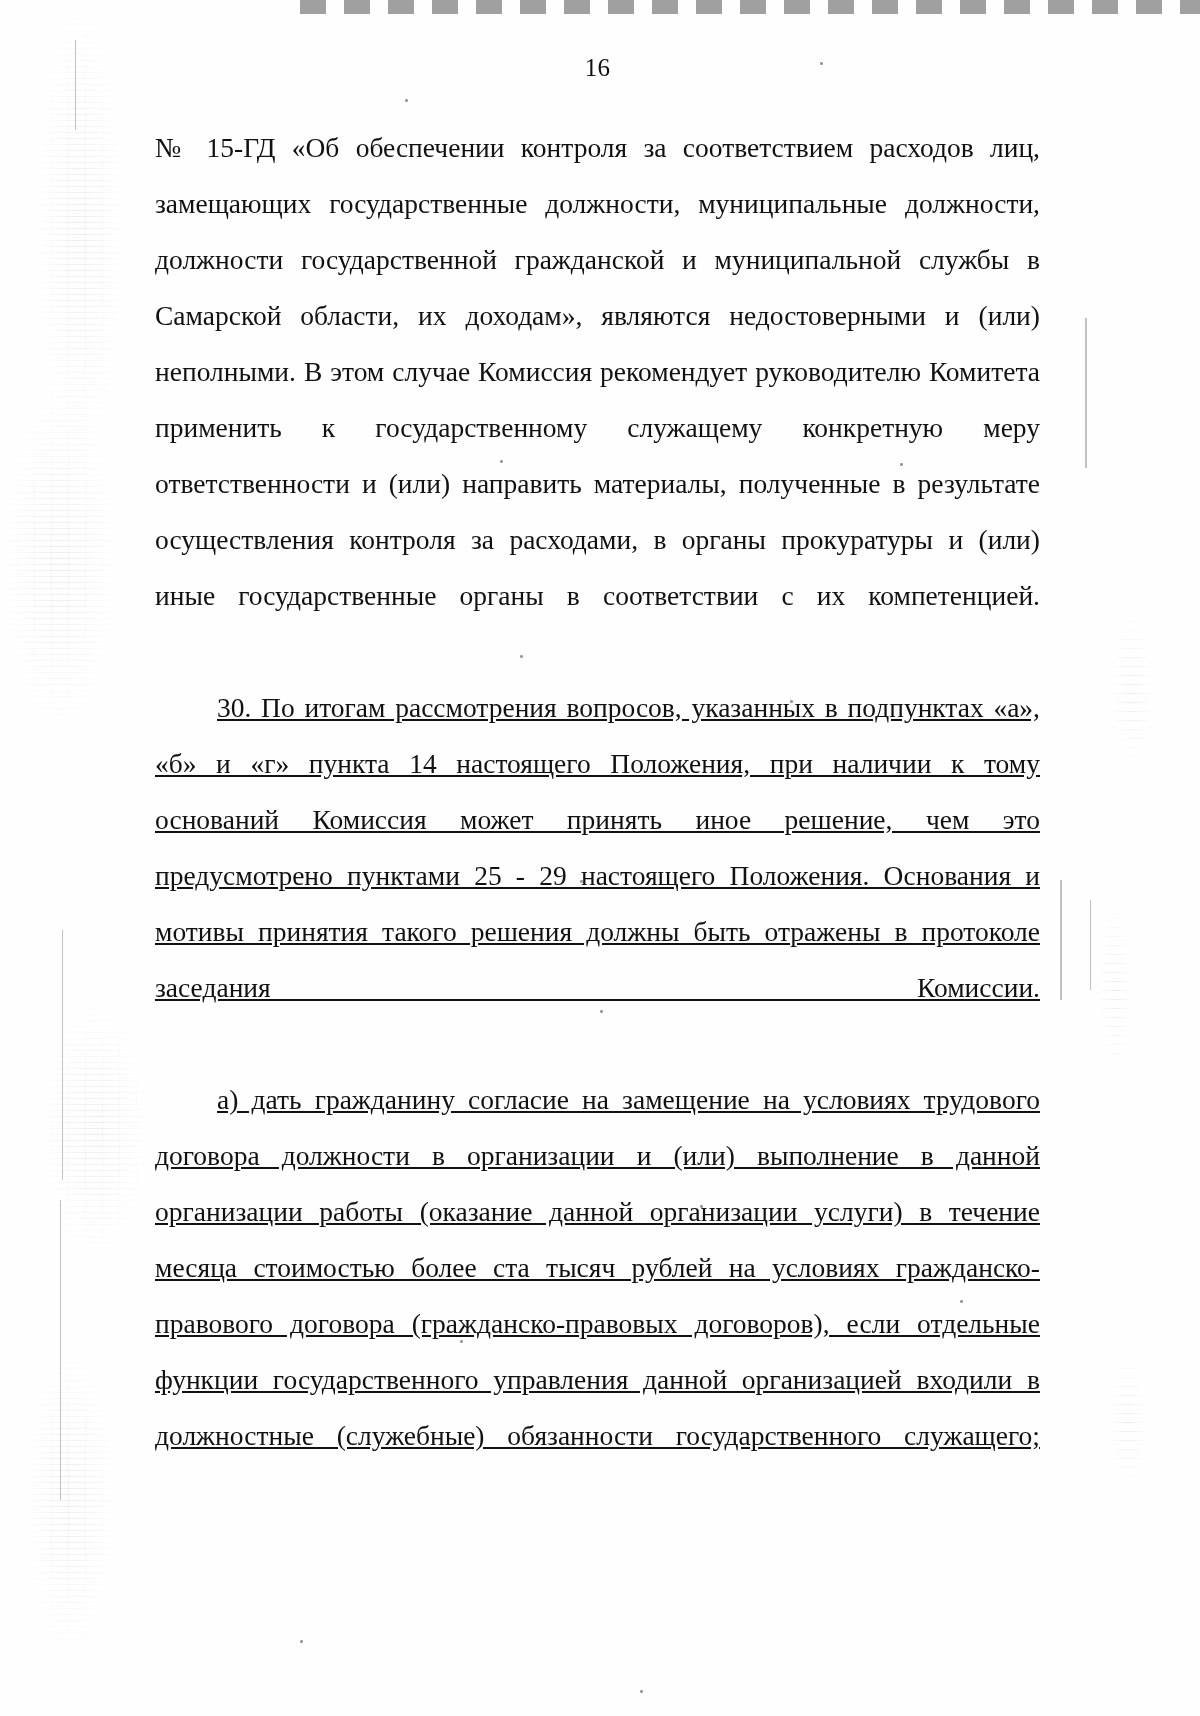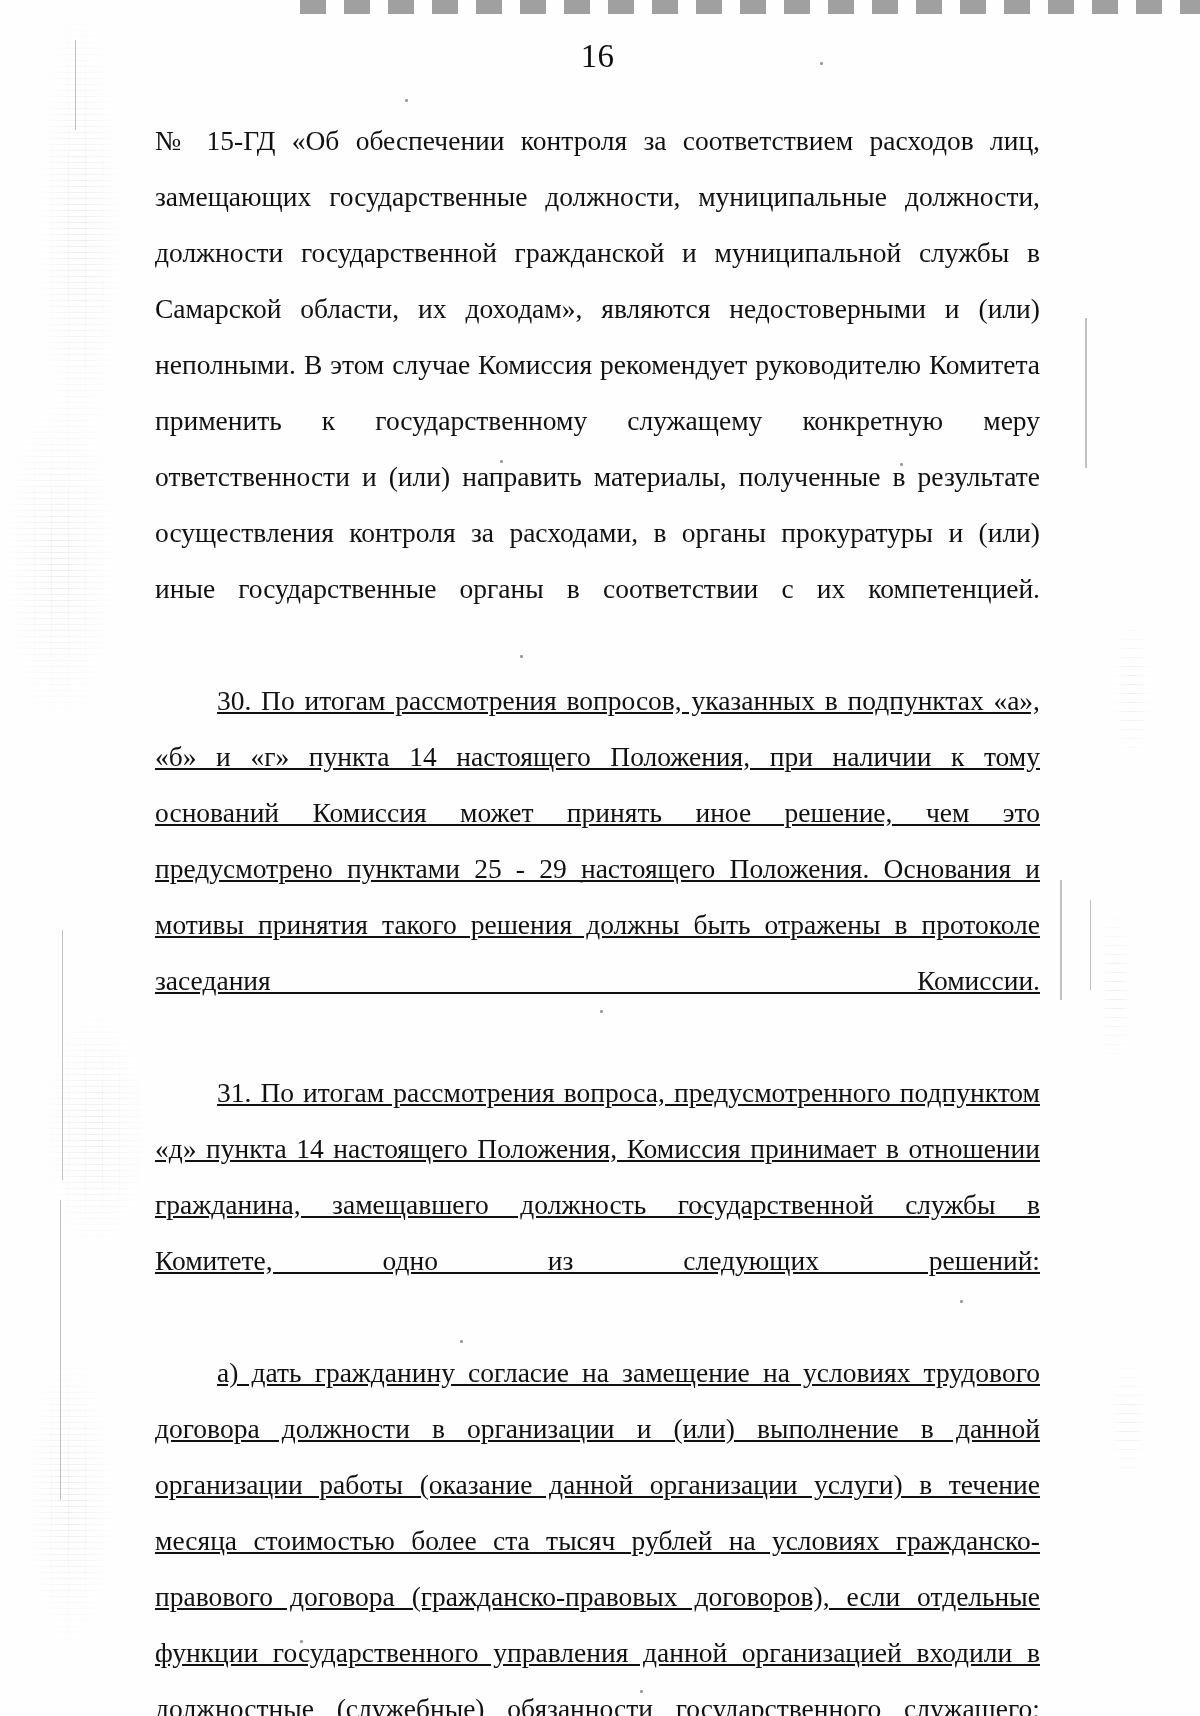--- a/index.html
+++ b/index.html
@@ -97,23 +97,23 @@
   
   .content {
     position: absolute;
     left: 155px;
     top: 0;
     width: 885px;
   }
 
   .page-number {
     text-align: center;
-    font-size: 33px;
+    font-size: 25px;
     line-height: 1;
-    padding-top: 40px;
+    padding-top: 55px;
     letter-spacing: 0.3px;
   }
 
   .body-text {
     margin-top: 40px;
   }
 
   p.para {
     margin: 0 0 0 0;
     font-size: 27.5px;
@@ -170,19 +170,18 @@
   <div class="content">
 
     <div class="page-number">16</div>
 
     <div class="body-text">
 
       <p class="para">№ 15-ГД «Об обеспечении контроля за соответствием расходов лиц, замещающих государственные должности, муниципальные должности, должности государственной гражданской и муниципальной службы в Самарской области, их доходам», являются недостоверными и (или) неполными. В этом случае Комиссия рекомендует руководителю Комитета применить к государственному служащему конкретную меру ответственности и (или) направить материалы, полученные в результате осуществления контроля за расходами, в органы прокуратуры и (или) иные государственные органы в соответствии с их компетенцией.</p>
 
       <p class="para indent">30. По итогам рассмотрения вопросов, указанных в подпунктах «а», «б» и «г» пункта 14 настоящего Положения, при наличии к тому оснований Комиссия может принять иное решение, чем это предусмотрено пунктами 25 - 29 настоящего Положения. Основания и мотивы принятия такого решения должны быть отражены в протоколе заседания Комиссии.</p>
 
-      <p class="para indent">31. По итогам рассмотрения вопроса, предусмотренного подпунктом «д» пункта 14 настоящего Положения, Комиссия принимает в отношении гражданина, замещавшего должность государственной службы в Комитете, одно из следующих решений:</p>
 
       <p class="para indent">а) дать гражданину согласие на замещение на условиях трудового договора должности в организации и (или) выполнение в данной организации работы (оказание данной организации услуги) в течение месяца стоимостью более ста тысяч рублей на условиях гражданско-правового договора (гражданско-правовых договоров), если отдельные функции государственного управления данной организацией входили в должностные (служебные) обязанности государственного служащего;</p>
 
     </div>
   </div>
 </div>
 
 </body></html>

